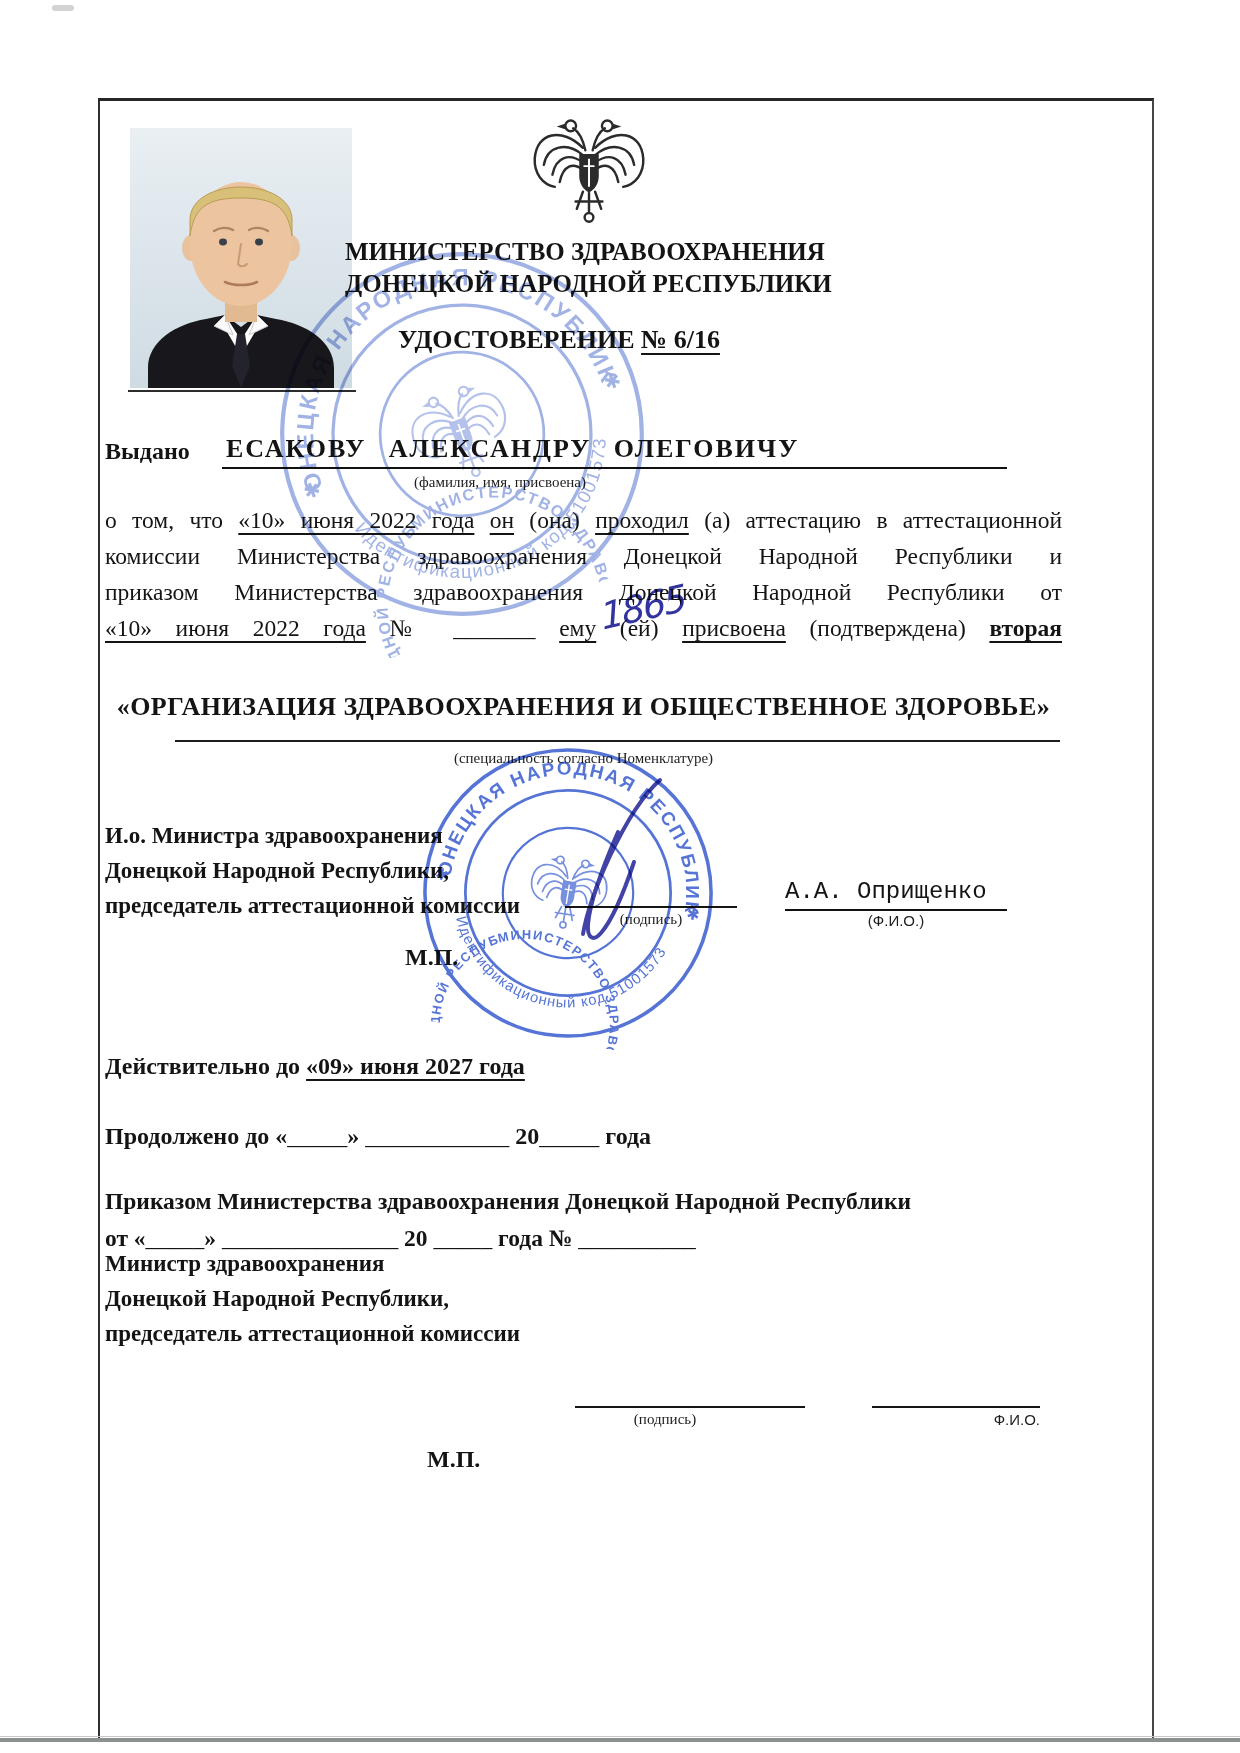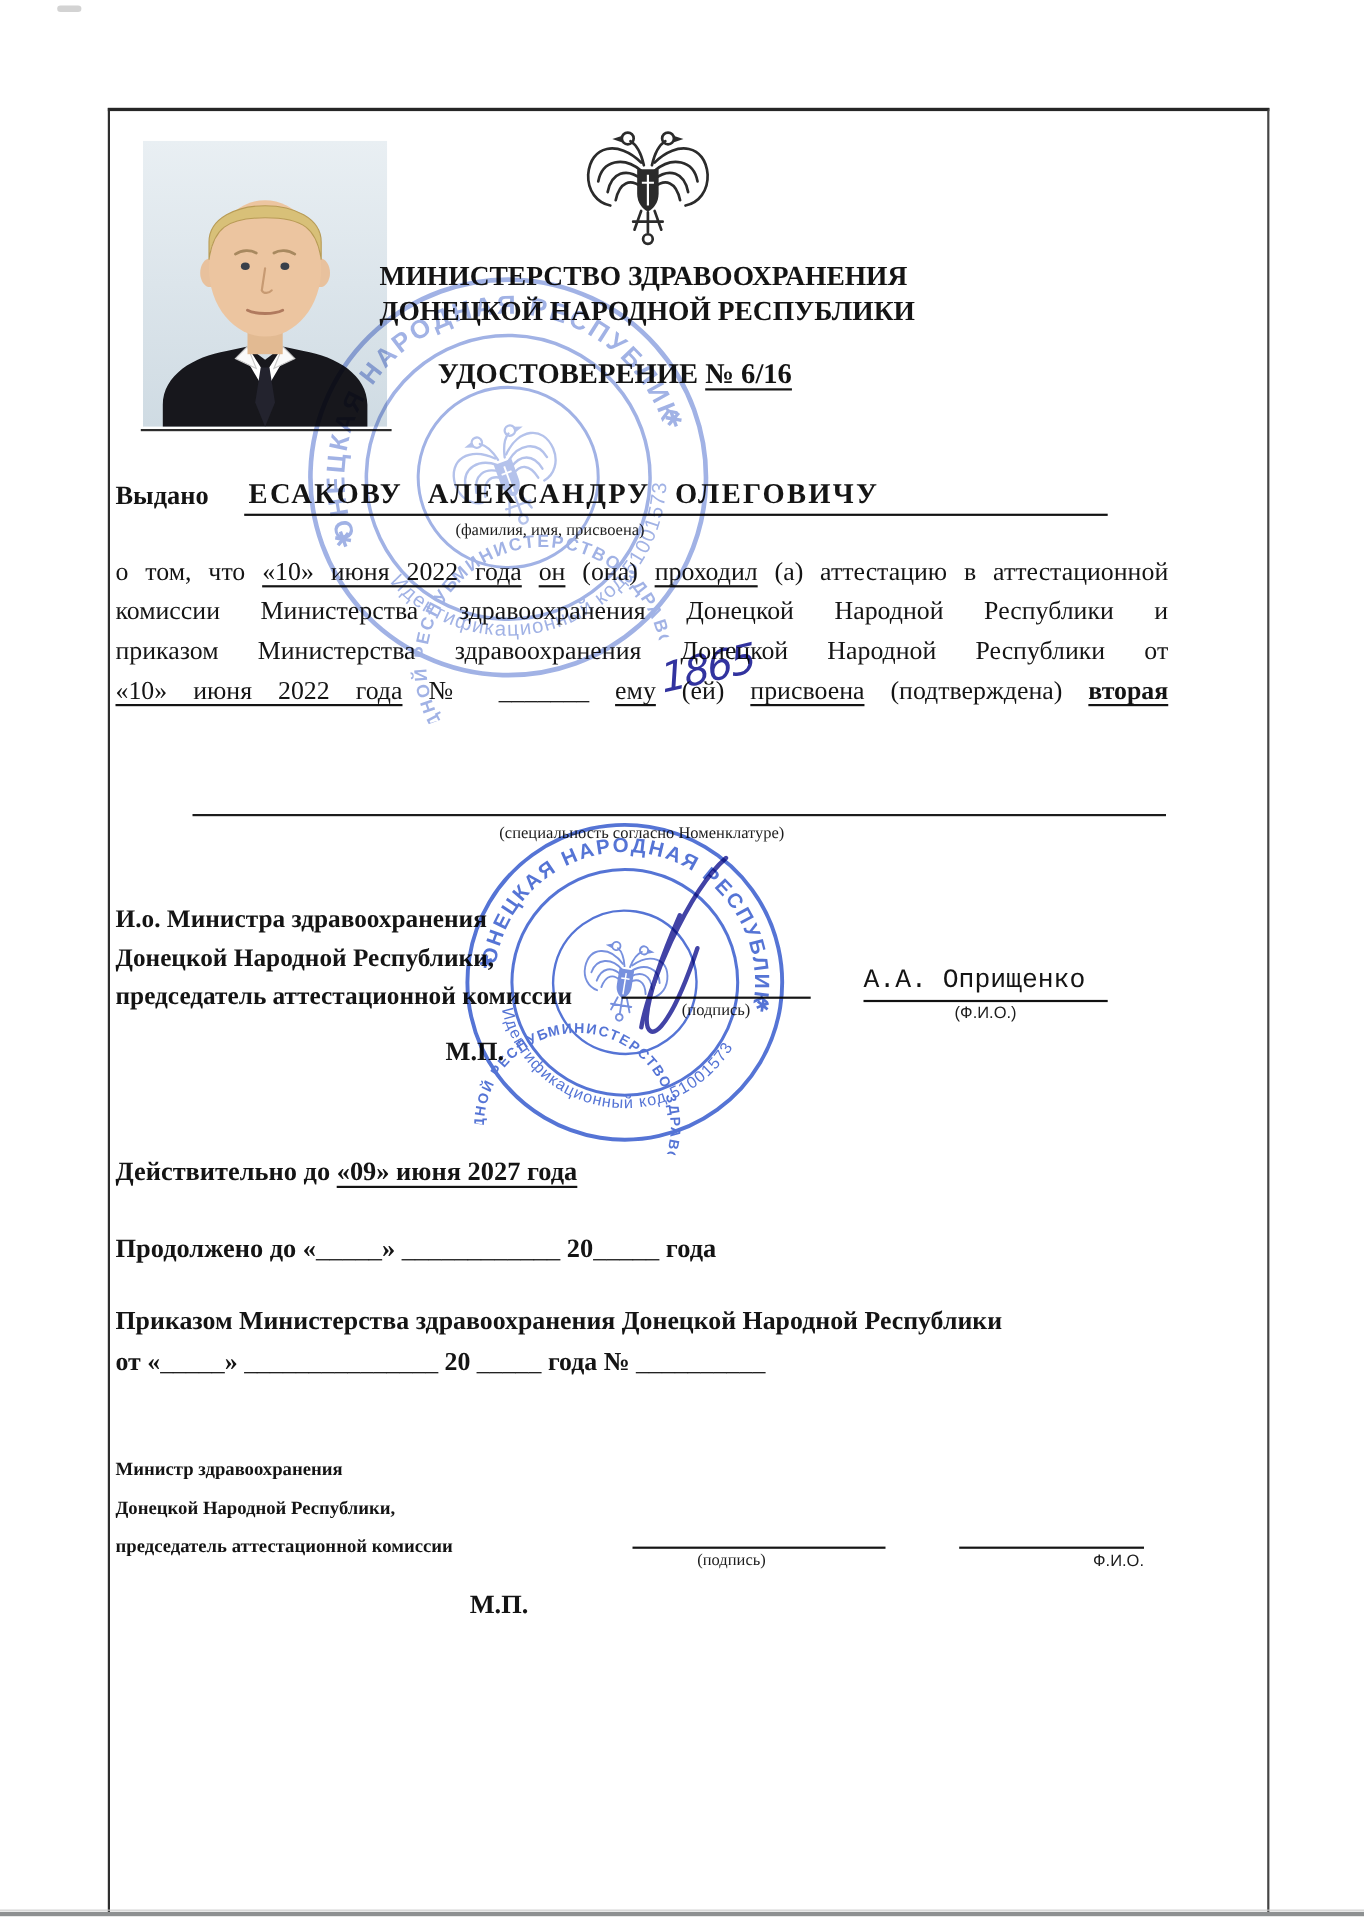--- a/index.html
+++ b/index.html
@@ -109,20 +109,21 @@
   </div>
   <div class="abs cap" style="left:300px;top:474px;width:400px;text-align:center;">(фамилия, имя, присвоена)</div>
 
   <div class="abs hline jline" style="left:105px;top:502px;width:957px;font-weight:bold;"><span style="font-weight: normal;">о том, что </span><span class="seg-u" style="font-weight: normal;">«10» июня 2022 года</span><span style="font-weight: normal;"> </span><span class="seg-u" style="font-weight: normal;">он</span><span style="font-weight: normal;"> (она) </span><span class="seg-u" style="font-weight: normal;">проходил</span><span style="font-weight: normal;"> (а) аттестацию в аттестационной</span></div>
   <div class="abs hline jline" style="left:105px;top:538px;width:957px;font-weight:bold;"><span style="font-weight: normal;">комиссии Министерства здравоохранения Донецкой Народной Республики и</span></div>
   <div class="abs hline jline" style="left:105px;top:574px;width:957px;font-weight:bold;"><span style="font-weight: normal;">приказом Министерства здравоохранения Донецкой Народной Республики от</span></div>
   <div class="abs hline jline" style="left:105px;top:610px;width:957px;font-weight:bold;"><span class="seg-u" style="font-weight: normal;">«10» июня 2022 года</span><span style="font-weight: normal;"> № </span><span style="font-weight: normal;">_______</span><span style="font-weight: normal;"> </span><span class="seg-u" style="font-weight: normal;">ему</span><span style="font-weight: normal;"> (ей) </span><span class="seg-u" style="font-weight: normal;">присвоена</span><span style="font-weight: normal;"> (подтверждена) </span><span class="seg-u" style="font-weight: bold;">вторая</span></div>
 
   <span class="abs handwriting" style="left:600px;top:586px;">1865</span>
 
+  <div class="abs b" style="left:105px;top:692px;width:957px;font-size:26px;text-align:center;letter-spacing:.5px;">«ОРГАНИЗАЦИЯ ЗДРАВООХРАНЕНИЯ И ОБЩЕСТВЕННОЕ ЗДОРОВЬЕ»</div>
   <div class="abs" style="left:175px;top:740px;width:885px;height:0;border-top:2.2px solid #1c1c1c;"></div>
   <div class="abs cap" style="left:105px;top:750px;width:957px;text-align:center;">(специальность согласно Номенклатуре)</div>
 
   <div class="abs b" style="left:105px;top:818px;font-size:23px;line-height:35px;">
     <div>И.о. Министра здравоохранения</div>
     <div>Донецкой Народной Республики,</div>
     <div>председатель аттестационной комиссии</div>
   </div>
   <div class="abs rule" style="left:565px;top:906px;width:172px;"></div>
   <div class="abs cap" style="left:565px;top:911px;width:172px;text-align:center;">(подпись)</div>
@@ -175,21 +176,21 @@
       <path d="M 108 8 C 92 22 74 50 58 84 C 44 114 34 144 31 162"></path>
       <path d="M 66 60 C 52 92 38 130 36 152 C 35 166 41 170 49 161 C 62 146 74 114 82 90"></path>
     </g>
   </svg>
 
   <div class="abs hline" style="left:105px;top:1048px;width:957px;font-size:24px;"><span style="font-weight: bold;">Действительно до </span><span class="seg-u" style="font-weight: bold;">«09» июня 2027 года</span></div>
   <div class="abs hline" style="left:105px;top:1118px;width:957px;font-size:24px;"><span style="font-weight: bold;">Продолжено до «</span><span style="font-weight: normal;">_____</span><span style="font-weight: bold;">» </span><span style="font-weight: normal;">____________</span><span style="font-weight: bold;"> 20</span><span style="font-weight: normal;">_____</span><span style="font-weight: bold;"> года</span></div>
   <div class="abs hline" style="left:105px;top:1183px;width:957px;font-size:23.5px;"><span style="font-weight: bold;">Приказом Министерства здравоохранения Донецкой Народной Республики</span></div>
   <div class="abs hline" style="left:105px;top:1220px;width:957px;font-size:23.5px;"><span style="font-weight: bold;">от «</span><span style="font-weight: normal;">_____</span><span style="font-weight: bold;">» </span><span style="font-weight: normal;">_______________</span><span style="font-weight: bold;"> 20 </span><span style="font-weight: normal;">_____</span><span style="font-weight: bold;"> года № </span><span style="font-weight: normal;">__________</span></div>
 
-  <div class="abs b" style="left:105px;top:1318px;font-size:17px;line-height:35px;">
+  <div class="abs b" style="left:105px;top:1246px;font-size:23px;line-height:35px;">
     <div>Министр здравоохранения</div>
     <div>Донецкой Народной Республики,</div>
     <div>председатель аттестационной комиссии</div>
   </div>
   <div class="abs rule" style="left:575px;top:1406px;width:230px;"></div>
   <div class="abs cap" style="left:575px;top:1411px;width:180px;text-align:center;">(подпись)</div>
   <div class="abs rule" style="left:872px;top:1406px;width:168px;"></div>
   <div class="abs cap sans" style="left:872px;top:1411px;width:168px;text-align:right;padding-right:4px;">Ф.И.О.</div>
   <div class="abs b" style="left:427px;top:1446px;font-size:24px;">М.П.</div>
 

